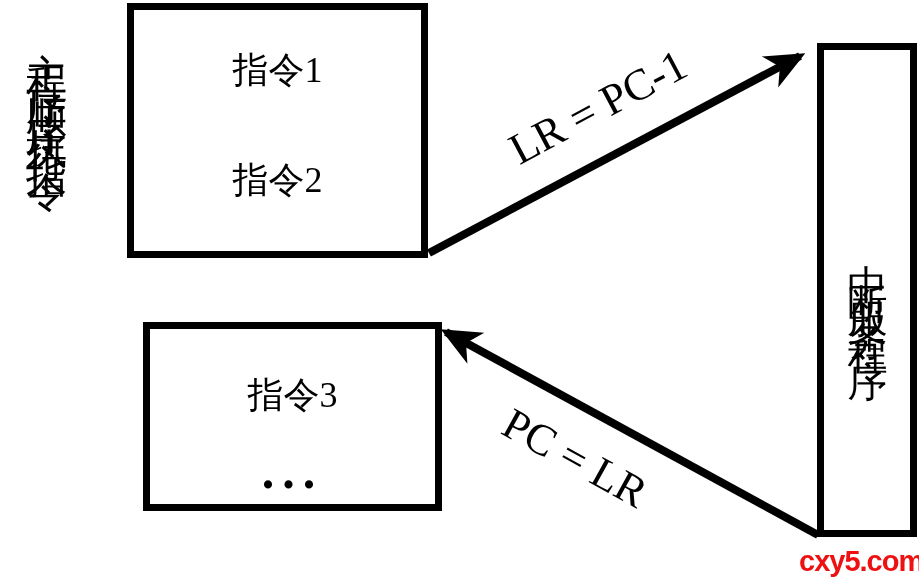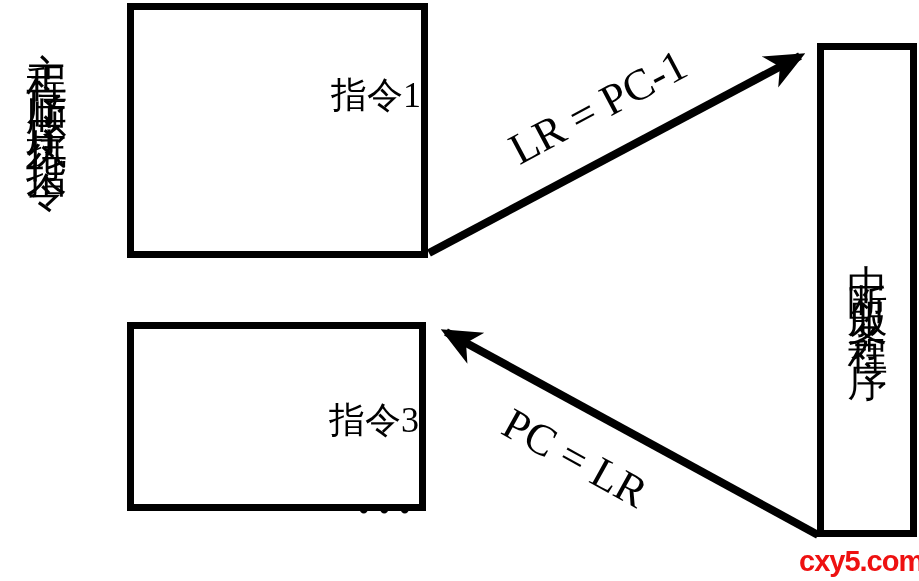--- a/index.html
+++ b/index.html
@@ -30,30 +30,29 @@
     white-space: nowrap;
   }
   
   .box {
     position: absolute;
     border: 7px solid #000000;
     box-sizing: border-box;
     background: #ffffff;
   }
   .box-main-top   { left: 127px; top: 3px;   width: 301px; height: 255px; }
-  .box-main-bot   { left: 127px; top: 322px; width: 299px; height: 189px; }
+  .box-main-bot   { left: 143px; top: 322px; width: 299px; height: 189px; }
   .box-isr        { left: 817px; top: 43px;  width: 100px; height: 494px;
                     display: flex; align-items: center; justify-content: center; }
   .box-line {
     position: absolute;
     width: 100%;
-    text-align: right;
+    text-align: center;
     font-size: 36px;
     line-height: 48px;
-    margin-top: 25px;
   }
   .box-main-top .line-1 { top: 36px; }
   .box-main-top .line-2 { top: 146px; }
   .box-main-bot .line-1 { top: 42px; }
   .box-main-bot .line-2 { top: 118px; font-size: 50px; font-weight: bold; letter-spacing: 8px; }
   .isr-label {
     writing-mode: vertical-rl;
     text-orientation: upright;
     font-size: 40px;
     letter-spacing: 19px;
@@ -100,20 +99,21 @@
 </style>
 </head>
 <body>
 
 <div id="canvas">
 
   <div class="v-caption">主程序顺序执行指令</div>
 
   <div class="box box-main-top">
     <div class="box-line line-1">指令1</div>
+    <div class="box-line line-2">指令2</div>
   </div>
 
 
   <div class="box box-main-bot">
     <div class="box-line line-1">指令3</div>
     <div class="box-line line-2">...</div>
   </div>
 
   <div class="box box-isr">
     <div class="isr-label">中断服务程序</div>

